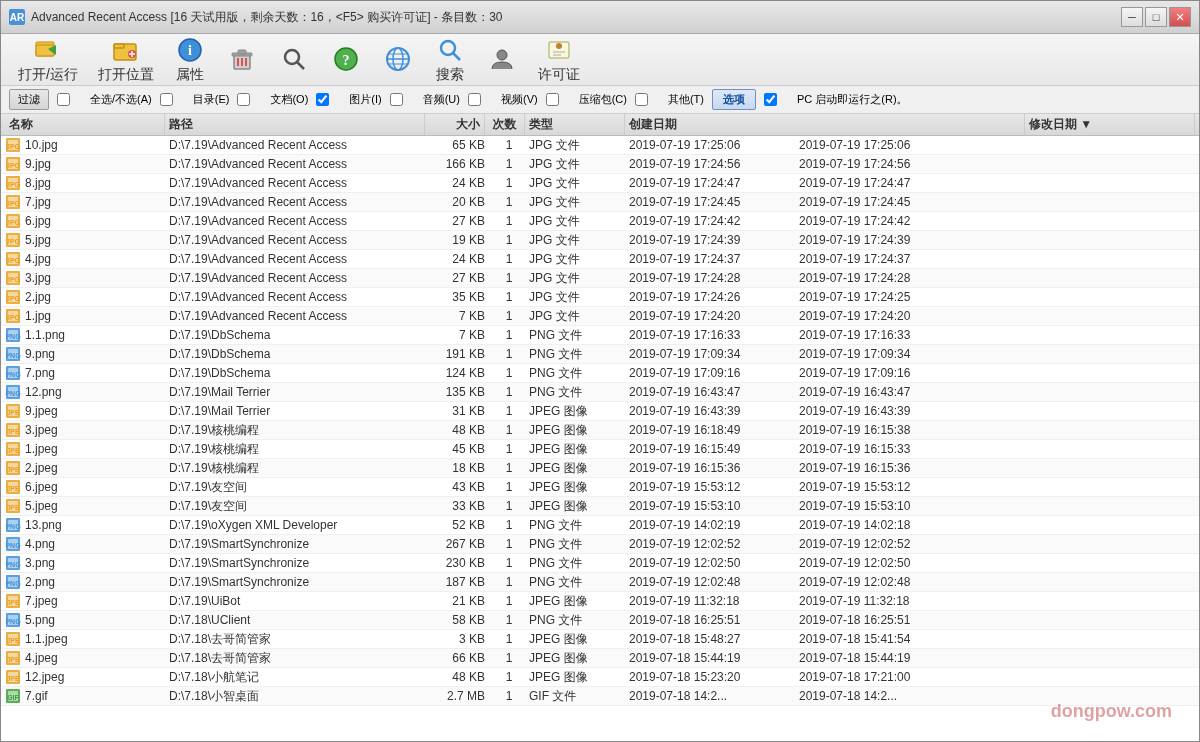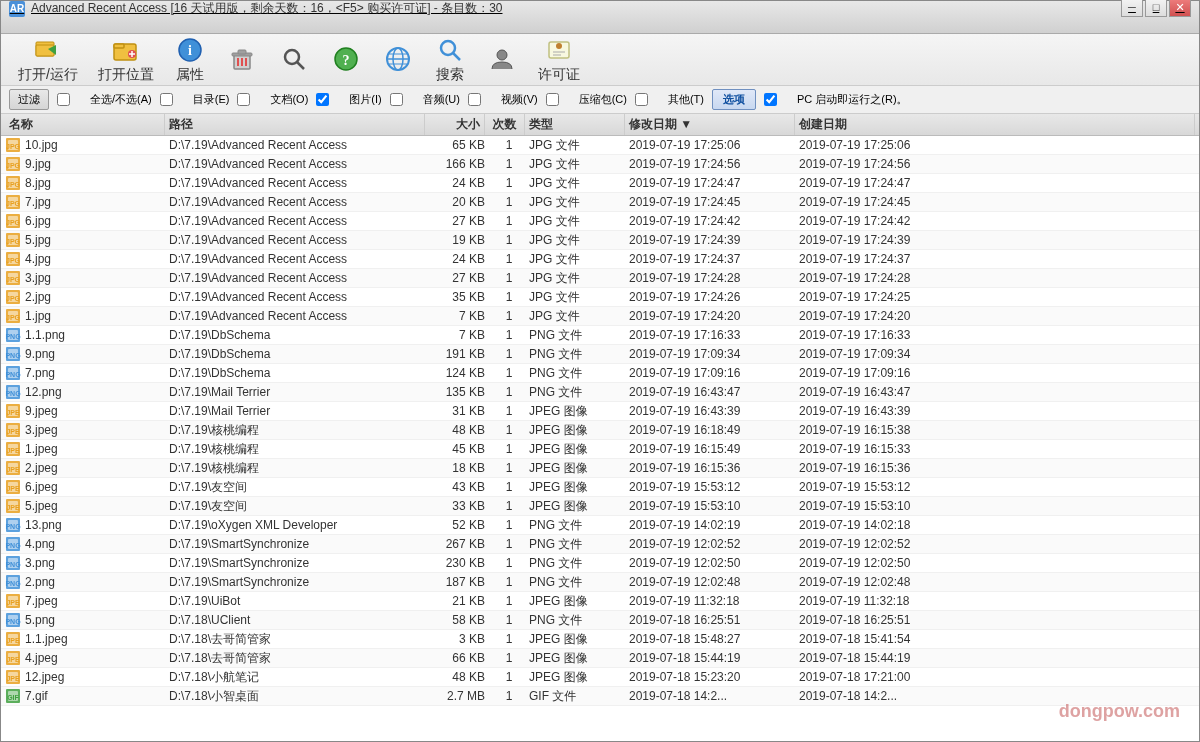--- a/index.html
+++ b/index.html
@@ -16,26 +16,25 @@
       height: 742px;
       border: 1px solid #888;
       display: flex;
       flex-direction: column;
       background: #f5f5f5;
     }
     .title-bar {
       background: linear-gradient(to bottom, #e8e8e8, #d0d0d0);
       height: 28px;
       display: flex;
-      align-items: flex-end;
+      align-items: center;
       padding: 16px 8px;
       border-bottom: 1px solid #aaa;
       justify-content: space-between;
       flex-shrink: 0;
-      text-decoration: underline;
     }
     .title-bar-left {
       display: flex;
       align-items: center;
       gap: 6px;
     }
     .title-icon {
       width: 16px;
       height: 16px;
       background: #4a90d9;
@@ -231,21 +230,21 @@
       color: #333;
     }
     .file-created {
       flex: 1;
       font-size: 12px;
       color: #333;
     }
     .watermark {
       position: fixed;
       bottom: 20px;
-      right: 20px;
+      right: 28px;
       font-size: 18px;
       color: rgba(200,100,100,0.6);
       font-weight: bold;
       pointer-events: none;
       z-index: 999;
     }
     .scrollbar-style::-webkit-scrollbar { width: 12px; }
     .scrollbar-style::-webkit-scrollbar-track { background: #f0f0f0; }
     .scrollbar-style::-webkit-scrollbar-thumb { background: #bbb; border: 1px solid #999; }
   </style>
@@ -422,25 +421,25 @@
     </div>
     <div class="col-header col-size">
       <span>大小</span>
     </div>
     <div class="col-header col-count">
       <span>次数</span>
     </div>
     <div class="col-header col-type">
       <span>类型</span>
     </div>
+    <div class="col-header col-created">
+      <span>创建日期</span>
+    </div>
     <div class="col-header col-modified">
       <span>修改日期 ▼</span>
-    </div>
-    <div class="col-header col-created">
-      <span>创建日期</span>
     </div>
   </div>
 
   <div class="file-list scrollbar-style" id="file-list">
   <div class="file-row">
       <div class="file-icon">
         <svg width="16" height="16" viewBox="0 0 16 16">
           <rect x="1" y="1" width="14" height="14" rx="1" fill="#e8a020" opacity="0.85"></rect>
           <rect x="3" y="3" width="10" height="10" rx="1" fill="white" opacity="0.5"></rect>
           <text x="8" y="12" text-anchor="middle" font-size="7" font-weight="bold" fill="#e8a020" font-family="Arial">JPG</text>

